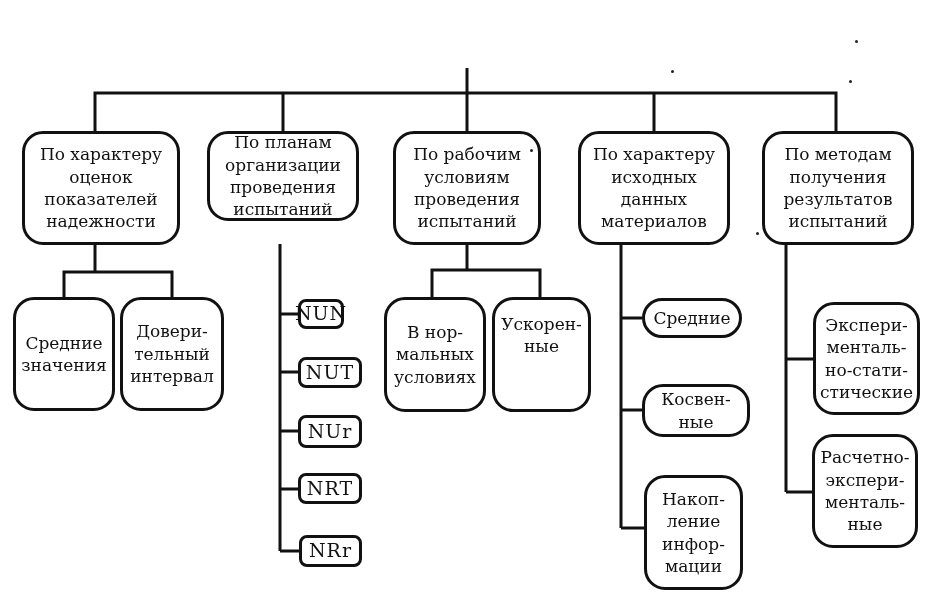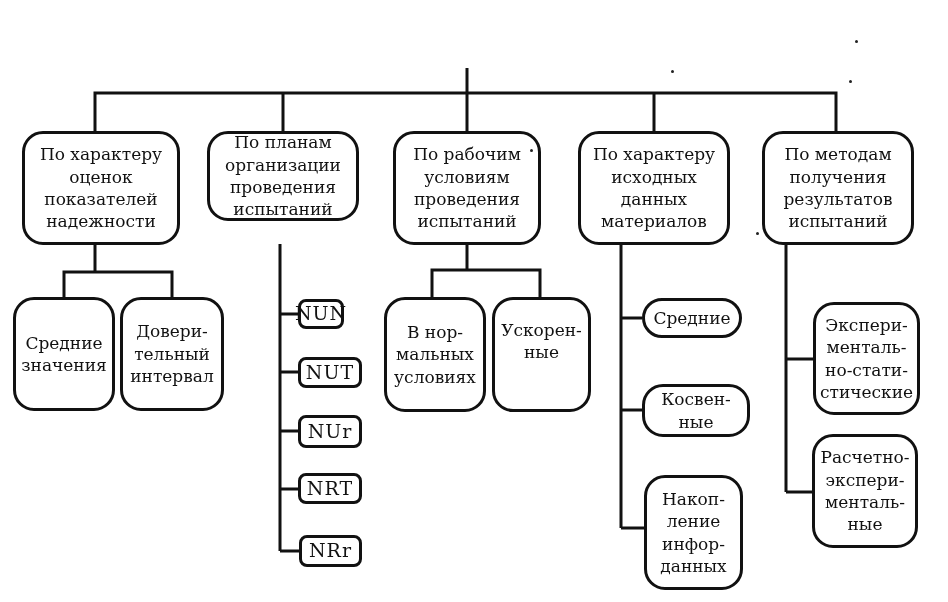--- a/index.html
+++ b/index.html
@@ -32,21 +32,21 @@
     line-height:1.32;
     padding:2px 3px;
   }
   .header{font-size:17px;}
   .plan{
     border-radius:8px;
     font-size:19px;
     letter-spacing:1px;
     padding:0;
   }
-  .align-top{align-items:flex-start;padding-top:19px;}
+  .align-top{align-items:flex-start;padding-top:13px;}
   .title-box{
     position:absolute;
     left:305px;top:13px;width:330px;height:57px;
     box-sizing:border-box;
     border:5px solid #151515;
     border-radius:8px;
     background:var(--bg);
     padding:2px;
     box-shadow:0 0 0 1px #333;
   }
@@ -126,21 +126,21 @@
 условиях</div>
   <div class="node align-top" style="left:492px;top:297px;width:99px;height:115px">Ускорен-
 ные</div>
 
   <div class="node" style="left:642px;top:298px;width:100px;height:40px">Средние</div>
   <div class="node" style="left:642px;top:384px;width:108px;height:53px">Косвен-
 ные</div>
   <div class="node" style="left:644px;top:475px;width:99px;height:115px">Накоп-
 ление
 инфор-
-данных</div>
+мации</div>
 
   <div class="node" style="left:813px;top:302px;width:107px;height:113px">Экспери-
 менталь-
 но-стати-
 стические</div>
   <div class="node" style="left:812px;top:434px;width:106px;height:114px">Расчетно-
 экспери-
 менталь-
 ные</div>
 

